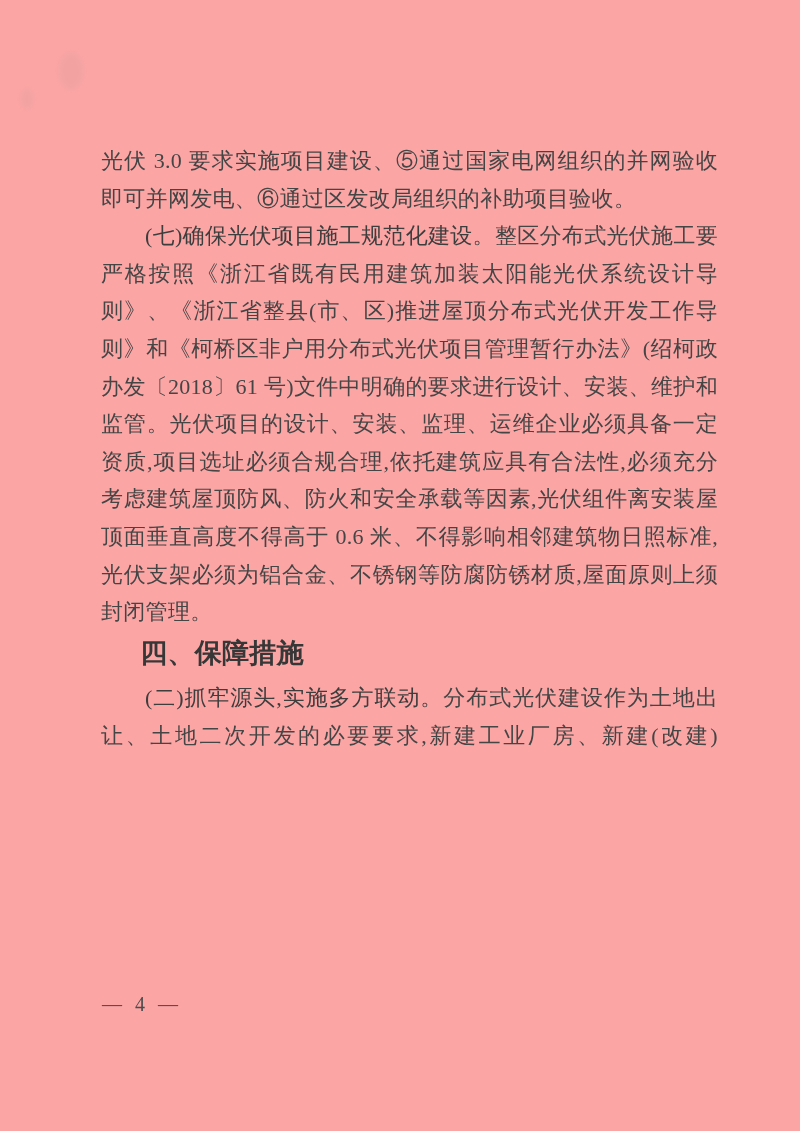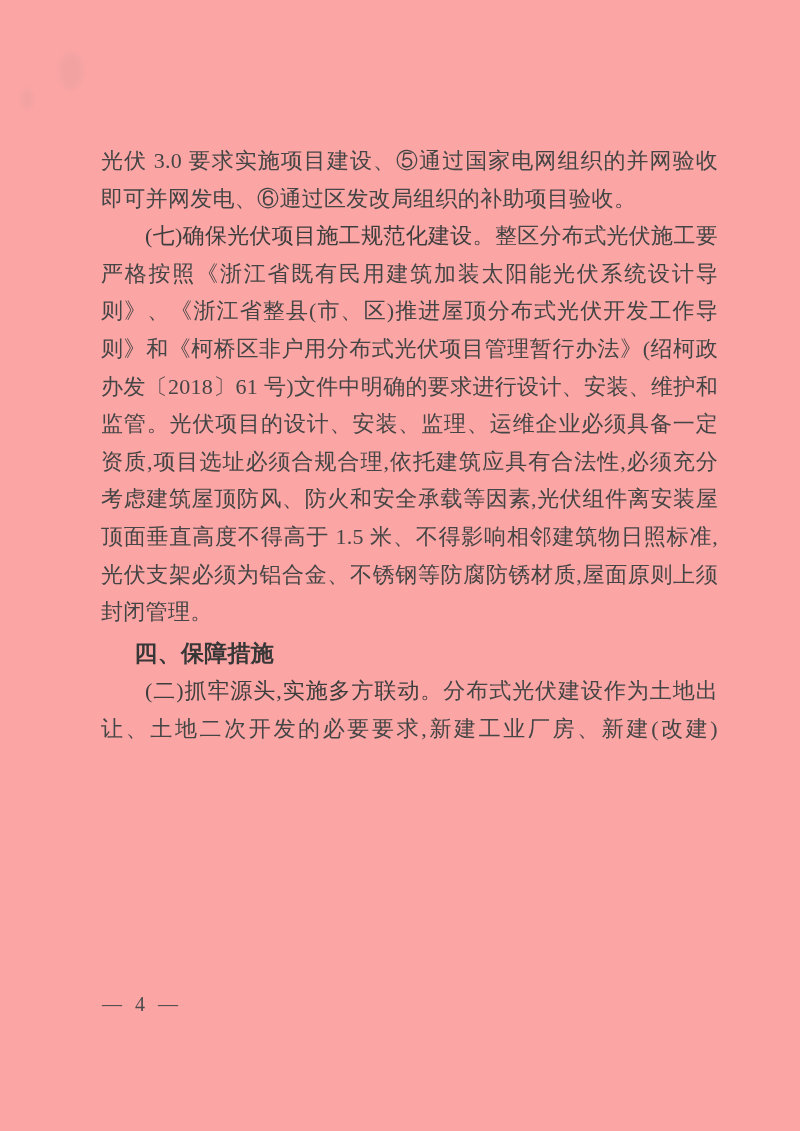--- a/index.html
+++ b/index.html
@@ -44,26 +44,27 @@
   }
   .para.no-indent {
     text-indent: 0;
   }
   .para .lead {
     font-weight: 400;
     color: #3d3d3d;
   }
   .last-justify {
     text-align-last: justify;
+    margin-top: 7px;
   }
   .heading {
     margin: 4px 0 0 1.45em;
     text-indent: 0;
     font-family: "Liberation Sans", sans-serif;
-    font-size: 23px;
+    font-size: 27px;
     font-weight: 700;
     color: #373737;
     line-height: 37.6px;
   }
   .page-number {
     position: absolute;
     left: 102px;
     top: 993px;
     font-size: 20px;
     color: #4c4c4c;
@@ -78,21 +79,21 @@
 <div class="page">
 
   <span class="scan-artifact artifact-1"></span>
   <span class="scan-artifact artifact-2"></span>
 
   <div class="content">
 
     <p class="para no-indent">光伏 3.0 要求实施项目建设、⑤通过国家电网组织的并网验收即可并网发电、⑥通过区发改局组织的补助项目验收。</p>
 
     <p class="para">
-      <span class="lead">(七)确保光伏项目施工规范化建设。</span><span>整区分布式光伏施工要严格按照《浙江省既有民用建筑加装太阳能光伏系统设计导则》、《浙江省整县(市、区)推进屋顶分布式光伏开发工作导则》和《柯桥区非户用分布式光伏项目管理暂行办法》(绍柯政办发〔2018〕61 号)文件中明确的要求进行设计、安装、维护和监管。光伏项目的设计、安装、监理、运维企业必须具备一定资质,项目选址必须合规合理,依托建筑应具有合法性,必须充分考虑建筑屋顶防风、防火和安全承载等因素,光伏组件离安装屋顶面垂直高度不得高于 1.5 米、不得影响相邻建筑物日照标准,光伏支架必须为铝合金、不锈钢等防腐防锈材质,屋面原则上须封闭管理。</span>
+      <span class="lead">(七)确保光伏项目施工规范化建设。</span><span>整区分布式光伏施工要严格按照《浙江省既有民用建筑加装太阳能光伏系统设计导则》、《浙江省整县(市、区)推进屋顶分布式光伏开发工作导则》和《柯桥区非户用分布式光伏项目管理暂行办法》(绍柯政办发〔2018〕61 号)文件中明确的要求进行设计、安装、维护和监管。光伏项目的设计、安装、监理、运维企业必须具备一定资质,项目选址必须合规合理,依托建筑应具有合法性,必须充分考虑建筑屋顶防风、防火和安全承载等因素,光伏组件离安装屋顶面垂直高度不得高于 0.6 米、不得影响相邻建筑物日照标准,光伏支架必须为铝合金、不锈钢等防腐防锈材质,屋面原则上须封闭管理。</span>
     </p>
 
     <h2 class="heading">四、保障措施</h2>
 
 
     <p class="para last-justify">
       <span class="lead">(二)抓牢源头,实施多方联动。</span><span>分布式光伏建设作为土地出让、土地二次开发的必要要求,新建工业厂房、新建(改建)</span>
     </p>
 
   </div>

